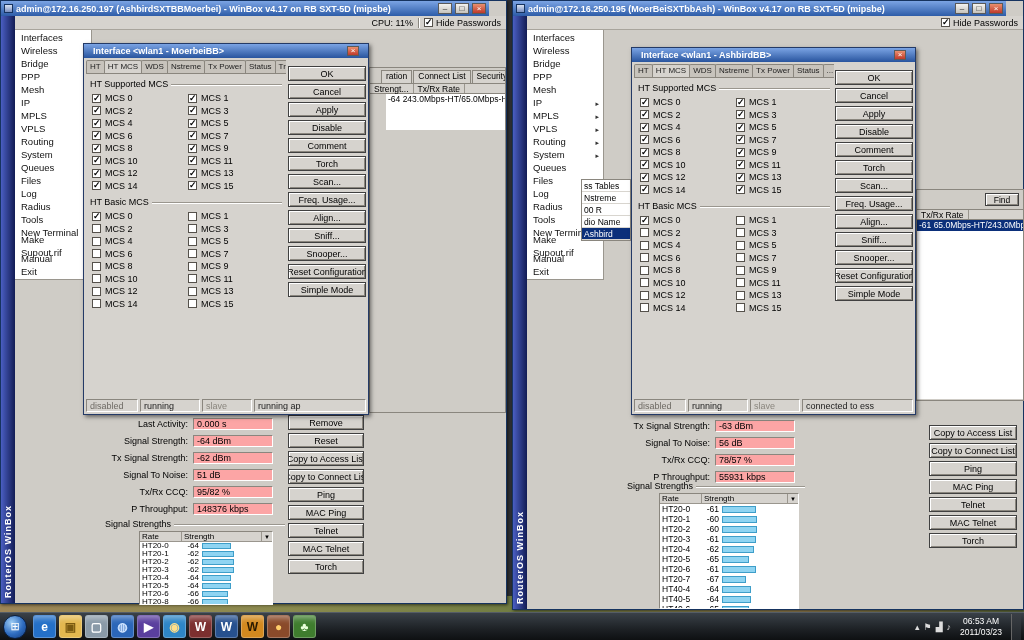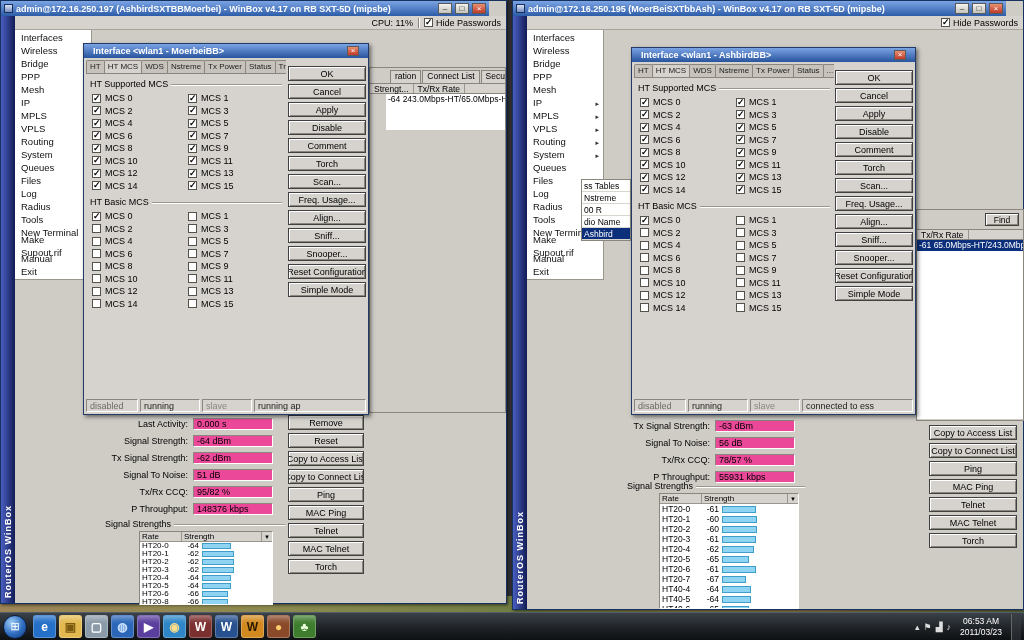--- a/index.html
+++ b/index.html
@@ -50,36 +50,36 @@
   .btn-col .btn{height:15px;}
   .statusbar{position:absolute;left:2px;right:2px;bottom:2px;height:13px;display:flex;gap:2px;font-size:9px;}
   .seg{border:1px solid;border-color:#8a867e #fff #fff #8a867e;display:flex;align-items:center;padding:0 3px;
     color:#222;overflow:hidden;white-space:nowrap;}
   div.seg:nth-of-type(1){width:52px;color:#6e6a64;}
   div.seg:nth-of-type(2){width:60px;}
   div.seg:nth-of-type(3){width:50px;color:#8a867e;}
   div.seg:nth-of-type(4){flex:1;}
   
   .bgpanel{position:absolute;background:#cfccc6;border:1px solid #8a867e;overflow:hidden;z-index:1;}
-  .minitabs{display:flex;gap:1px;padding:2px 0 0 20px;height:15px;overflow:hidden;}
+  .minitabs{display:flex;gap:1px;padding:2px 0 0 11px;height:15px;overflow:hidden;}
   .minitab{font-size:8.5px;padding:0 4px;background:#d6d3ce;border:1px solid #8a867e;border-bottom:none;white-space:nowrap;}
   .listhead{display:flex;background:#d6d3ce;border-top:1px solid #8a867e;border-bottom:1px solid #8a867e;
     font-size:8.5px;height:11px;line-height:10px;}
   .listhead span{padding:0 4px;border-right:1px solid #9a968e;white-space:nowrap;}
   .listwhite{background:#fff;font-size:8.5px;}
   .listrow{height:11px;line-height:11px;padding:0 2px;white-space:nowrap;overflow:hidden;background:#fff;font-size:8.5px;}
   .listrow.sel{background:#0b2f7a;color:#fff;}
   .fragcol{position:absolute;background:#fff;border:1px solid #8a867e;font-size:8.5px;z-index:1;overflow:hidden;}
   .fragline{height:12px;line-height:12px;padding:0 2px;border-bottom:1px solid #d8d5cf;white-space:nowrap;overflow:hidden;}
   .fragline.checked{background:#0b2f7a;color:#fff;}
   .fields{position:absolute;z-index:1;}
   .frow{display:flex;align-items:center;margin-bottom:3px;height:14px;font-size:9px;}
   .flabel{width:92px;text-align:right;padding-right:5px;color:#000;white-space:nowrap;}
   .fval{width:80px;height:12px;line-height:11px;border:1px solid;border-color:#8a867e #fff #fff #8a867e;
-    background:#ec4899;padding:0 3px;white-space:nowrap;overflow:hidden;}
+    background:#fca5a5;padding:0 3px;white-space:nowrap;overflow:hidden;}
   .sigtbl{position:absolute;background:#fff;border:1px solid;border-color:#8a867e #fff #fff #8a867e;overflow:hidden;z-index:1;}
   .sighead{display:flex;background:#d6d3ce;border-bottom:1px solid #9a968e;font-size:8px;height:10px;line-height:10px;}
   .sighead .hc1{width:42px;padding-left:2px;border-right:1px solid #9a968e;}
   .sighead .hc2{flex:1;padding-left:2px;}
   .sighead .dd{width:11px;border-left:1px solid #9a968e;background:#d6d3ce;text-align:center;font-size:6px;line-height:10px;}
   .dd::before{content:"▼";}
   .srow{display:flex;align-items:center;height:8px;font-size:8px;line-height:8px;}
   .srate{width:42px;padding-left:2px;}
   .sval{width:20px;text-align:right;padding-right:3px;}
   .sbar{height:6px;background:#8fd4f2;border:1px solid #3e9ec9;}
@@ -677,21 +677,21 @@
 
   <div class="fragcol" style="left:68px;top:178px;width:50px;height:62px;">
 
   <div class="fragline">ss Tables</div>
       <div class="fragline">Nstreme</div>
       <div class="fragline">00 R</div>
       <div class="fragline">dio Name</div>
       <div class="fragline checked">Ashbird</div>
     </div>
 
-  <div class="bgpanel" style="left:403px;top:208px;width:108px;height:212px;">
+  <div class="bgpanel" style="left:403px;top:188px;width:108px;height:212px;">
     <div class="btn" style="position:absolute;right:4px;top:3px;width:34px;height:13px;font-size:8.5px;">Find</div>
     <div class="listhead" style="margin-top:19px;">
       <span>Tx/Rx Rate</span>
     </div>
     <div class="listrow sel">-61  65.0Mbps-HT/243.0Mbps-HT</div>
     <div class="listwhite" style="height:168px;"></div>
   </div>
 
   <div class="dialog" style="left:118px;top:46px;width:285px;height:368px;">
     <div class="dlg-title">

